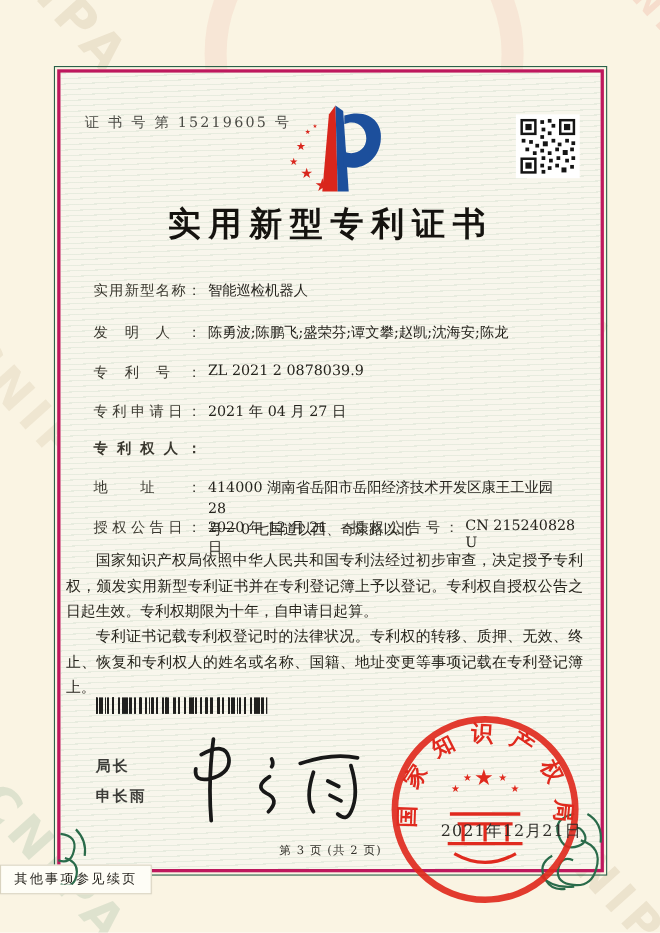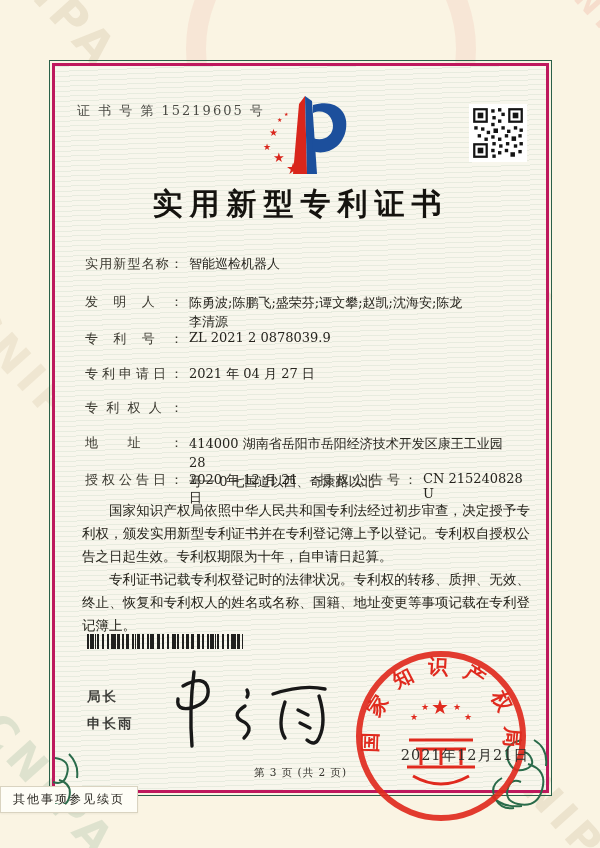--- a/index.html
+++ b/index.html
@@ -24,21 +24,21 @@
   .qr{position:absolute;left:414px;top:38px;width:52px;height:52px;background:#fff;padding:3px;}
 
   .title{position:absolute;left:0;top:118px;width:100%;text-align:center;
          font-size:30px;font-weight:700;color:#15130f;letter-spacing:7px;}
 
   .row{position:absolute;left:30px;right:30px;display:flex;font-size:13px;color:#32302a;}
   .row .lbl{flex:none;width:98px;text-align:justify;text-align-last:justify;color:#3a382f;}
   .row .val{flex:1;padding-left:6px;color:#26241e;}
   .val .ln{display:block;line-height:19px;}
 
-  .bodytext{position:absolute;left:27px;right:16px;top:433px;
+  .bodytext{position:absolute;left:5px;right:16px;top:433px;
          font-size:13.5px;line-height:23px;color:#26241c;text-align:justify;}
   .bodytext p{margin:0;text-indent:2em;}
 
   .barcode{position:absolute;left:32px;top:568px;width:156px;height:15px;
          background:
            repeating-linear-gradient(90deg,#20201e 0 2px,transparent 2px 5px),
            repeating-linear-gradient(90deg,#20201e 0 1px,transparent 1px 8px),
            repeating-linear-gradient(90deg,transparent 0 3px,#20201e 3px 5px,transparent 5px 12px);}
 
   .officer{position:absolute;left:32px;top:622px;font-family:"DejaVu Sans","Liberation Sans",sans-serif;
@@ -144,32 +144,31 @@
     <div class="title">实用新型专利证书</div>
 
     <div class="row" style="top:189px;">
       <span class="lbl">实用新型名称：</span>
       <span class="val">智能巡检机器人</span>
     </div>
     <div class="row" style="top:227px;">
       <span class="lbl">发明人：</span>
       <span class="val">
         <span class="ln">陈勇波;陈鹏飞;盛荣芬;谭文攀;赵凯;沈海安;陈龙</span>
-        <span class="ln">李清源</span>
       </span>
     </div>
     <div class="row" style="top:264px;">
       <span class="lbl">专利号：</span>
       <span class="val">ZL 2021 2 0878039.9</span>
     </div>
     <div class="row" style="top:299px;">
       <span class="lbl">专利申请日：</span>
       <span class="val">2021 年 04 月 27 日</span>
     </div>
-    <div class="row" style="top:333px;">
+    <div class="row" style="top:333px;font-weight:bold;">
       <span class="lbl">专利权人：</span>
     </div>
     <div class="row" style="top:368px;">
       <span class="lbl">地址：</span>
       <span class="val">
         <span class="ln">414000 湖南省岳阳市岳阳经济技术开发区康王工业园 28</span>
         <span class="ln">号一 0 七国道以西、奇康路以北</span>
       </span>
     </div>
     <div class="row" style="top:405px;width:215px;right:auto;">

